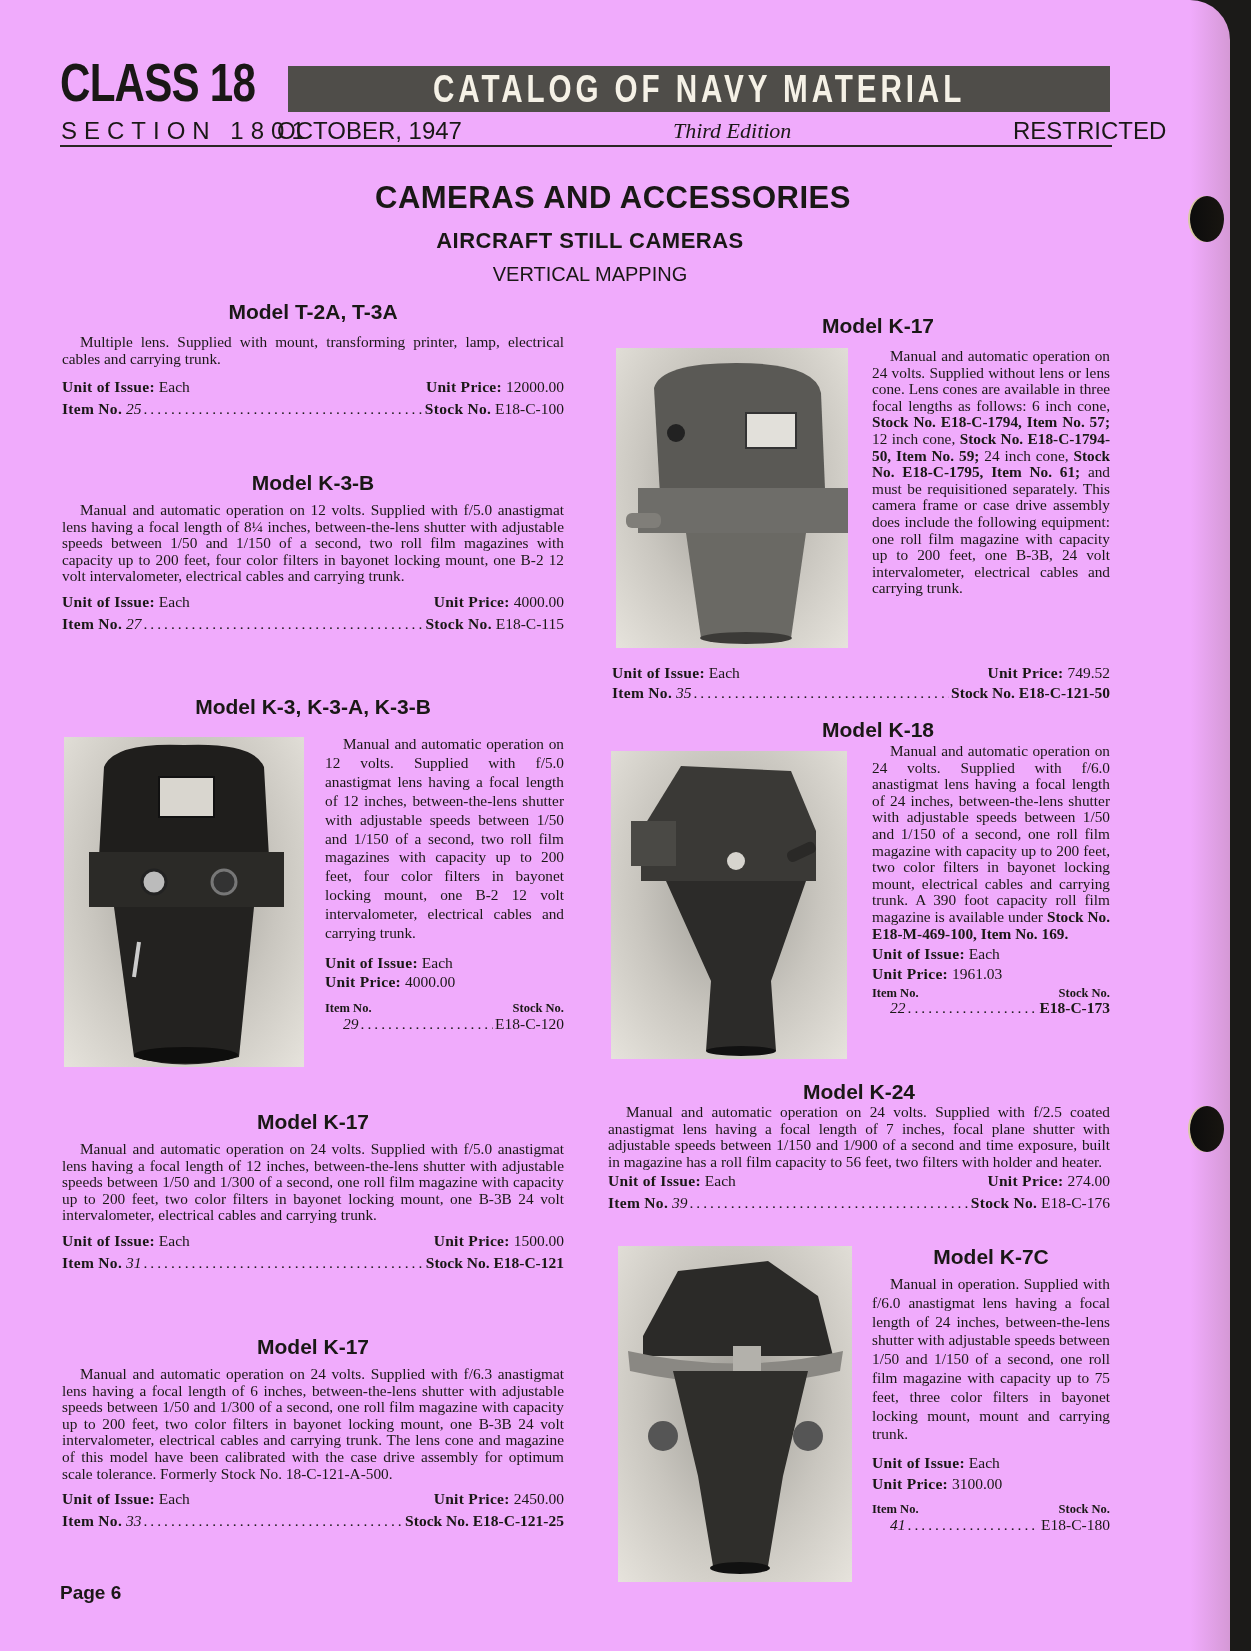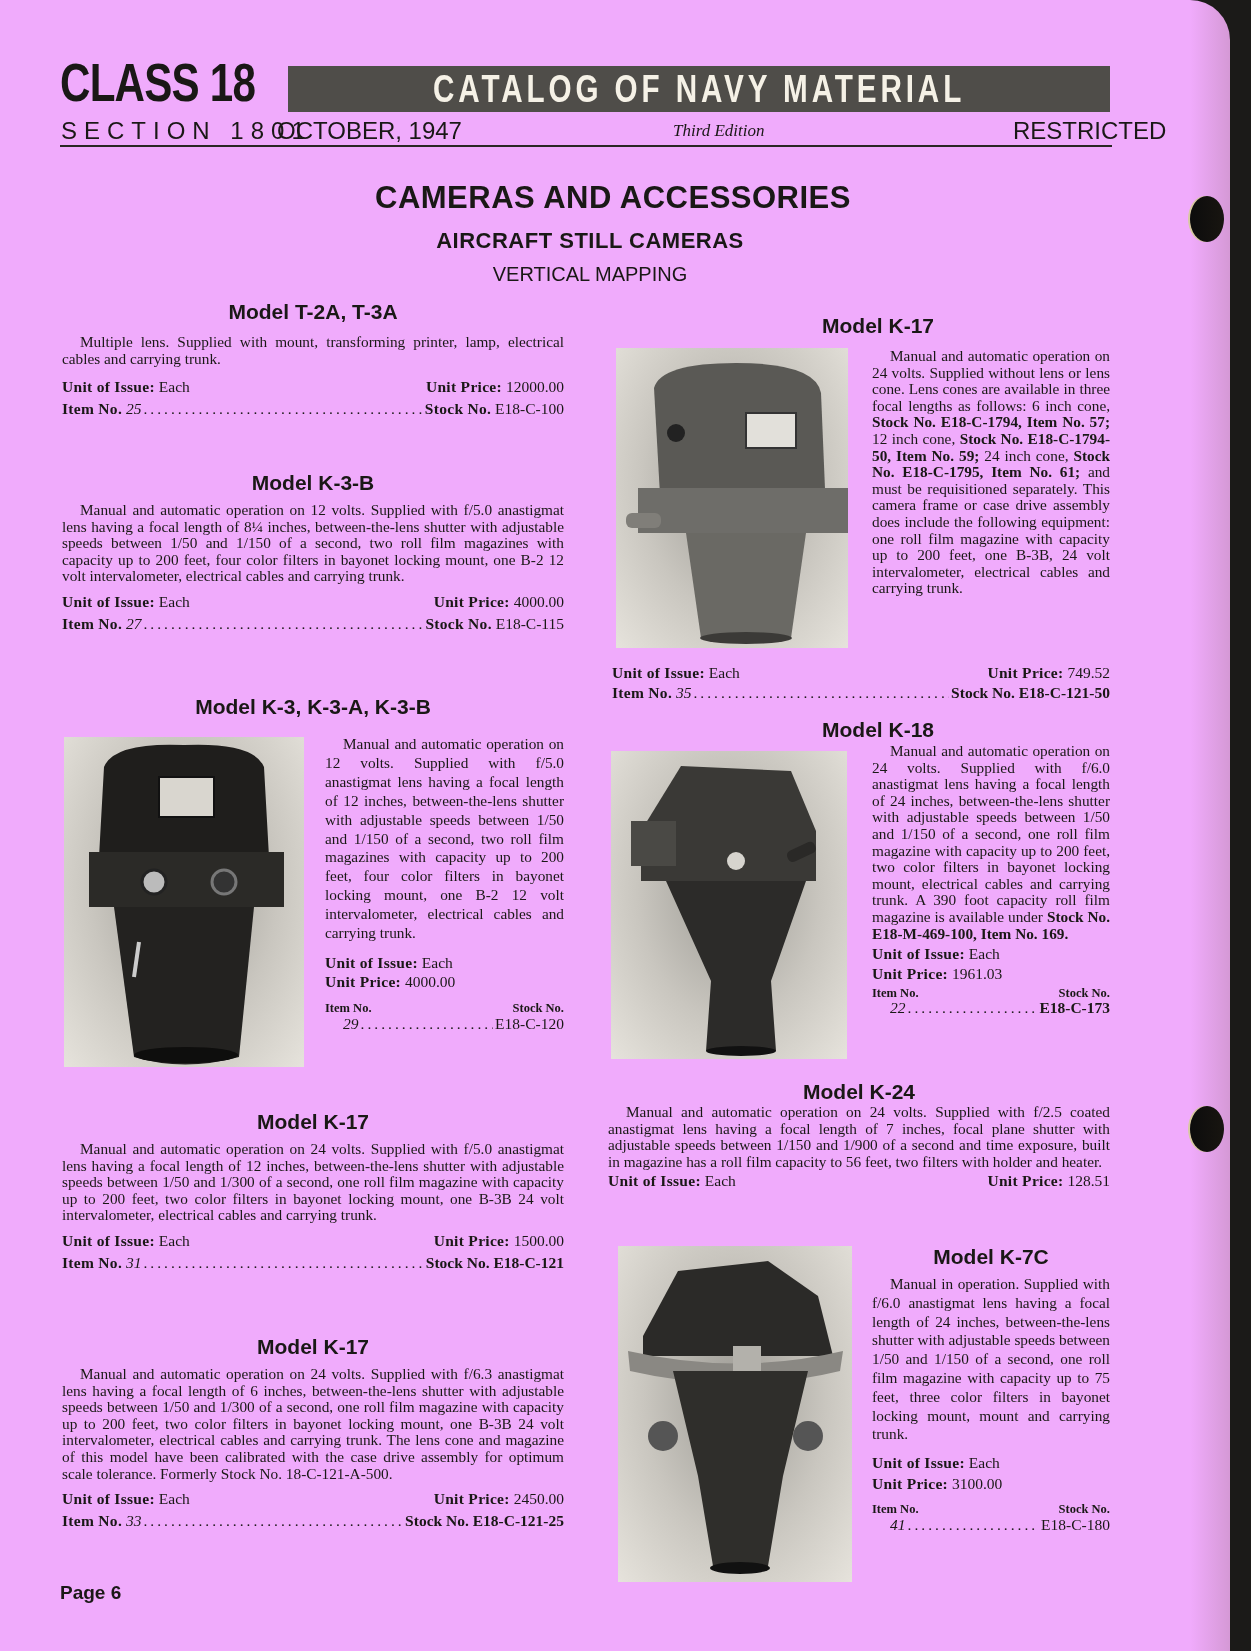--- a/index.html
+++ b/index.html
@@ -41,21 +41,21 @@
       color: #f5f1e6; display: flex; align-items: center; justify-content: center;
     }
     .banner span {
       font-family: "Liberation Sans", sans-serif; font-weight: 700;
       font-size: 38px; letter-spacing: 5px; transform: scaleX(0.78);
       display: inline-block; white-space: nowrap;
     }
     .subhead { top: 120px; font-size: 24px; line-height: 22px; }
     .section { left: 61px; letter-spacing: 7px; }
     .date { left: 277px; }
-    .edition { left: 673px; font-family: "Liberation Serif", serif; font-style: italic; font-size: 17px; }
+    .edition { left: 673px; font-family: "Liberation Serif", serif; font-style: italic; font-size: 22px; }
     .restricted { left: 1013px; }
     .rule { left: 60px; top: 145px; width: 1052px; height: 2px; background: #2a2724; }
 
     .h1 { top: 180px; left: 0; width: 1180px; text-align: center; font-size: 31px; font-weight: 700; letter-spacing: 0.5px; padding-left: 46px; }
     .h2 { top: 228px; left: 0; width: 1180px; text-align: center; font-size: 22px; font-weight: 700; letter-spacing: 0.5px; }
     .h3 { top: 263px; left: 0; width: 1180px; text-align: center; font-size: 20px; font-weight: 400; }
 
     .model-title { font-family: "Liberation Sans", sans-serif; font-weight: 700; font-size: 21px; text-align: center; line-height: 24px; }
     .desc { font-size: 15.3px; line-height: 16.6px; text-align: justify; }
     .desc .ind { display: inline-block; width: 18px; }
@@ -240,21 +240,26 @@
       <span class="dots"></span>
       <span style="font-weight:700;">E18-C-173</span>
     </div>
   </div>
 
   <div class="abs" style="left:608px; top:1080px; width:502px;">
     <div class="model-title">Model K-24</div>
     <p class="desc"><span class="ind"></span><span>Manual and automatic operation on 24 volts. Supplied with f/2.5 coated anastigmat lens having a focal length of 7 inches, focal plane shutter with adjustable speeds between 1/150 and 1/900 of a second and time exposure, built in magazine has a roll film capacity to 56 feet, two filters with holder and heater.</span></p>
     <div class="meta row" style="line-height:22px;">
       <span><b>Unit of Issue:</b> <span>Each</span></span>
-      <span><b>Unit Price:</b> <span>128.51</span></span>
+      <span><b>Unit Price:</b> <span>274.00</span></span>
+    </div>
+    <div class="meta row" style="line-height:22px;">
+      <span><b>Item No.</b> <span class="italic">39</span></span>
+      <span class="dots"></span>
+      <span><b>Stock No.</b> <span>E18-C-176</span></span>
     </div>
   </div>
 
   <div class="abs photo" style="left:618px; top:1246px; width:234px; height:336px;">
     <svg viewBox="0 0 234 336">
       <path d="M25 90 L60 25 L150 15 L200 50 L215 110 L25 110 Z" fill="#2b2a28"></path>
       <path d="M10 105 Q120 130 225 105 L222 125 Q120 150 12 125 Z" fill="#8a8883"></path>
       <rect x="115" y="100" width="28" height="55" fill="#b3b1ab"></rect>
       <path d="M55 125 L190 125 L165 230 L150 320 L95 320 L80 230 Z" fill="#2f2e2b"></path>
       <circle cx="45" cy="190" r="15" fill="#555"></circle>

